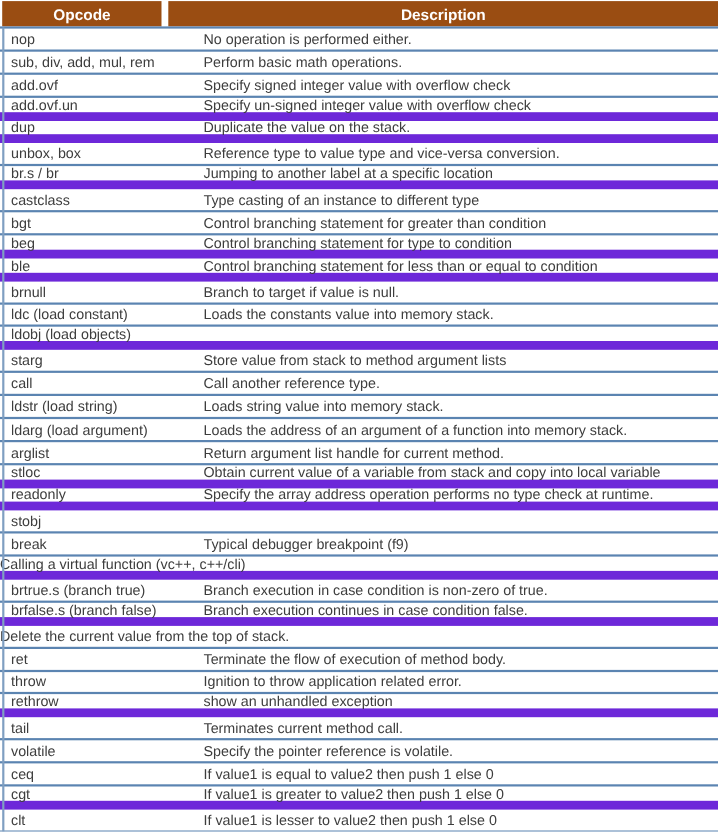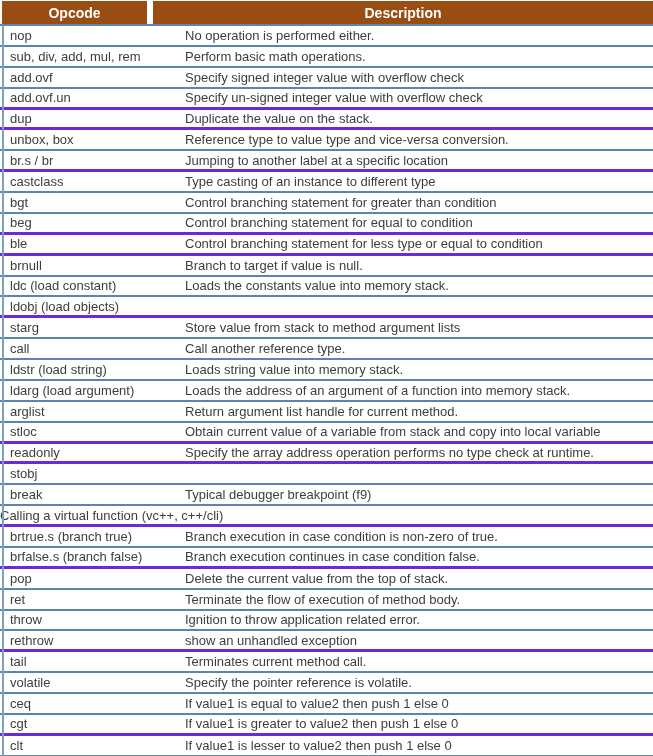--- a/index.html
+++ b/index.html
@@ -47,21 +47,21 @@
   .row {
     display: flex;
     align-items: center;
     height: 20.89px;
     box-sizing: border-box;
     border-bottom: 2px solid #5b84b1;
     font-size: 13px;
     color: #3d3d3d;
   }
   .row.thick {
-    border-bottom: 3px solid #6d28d9;
+    border-bottom: 8px solid #6d28d9;
   }
   .cell-opcode {
     width: 175px;
     padding-left: 10px;
     flex: none;
     white-space: nowrap;
     overflow: hidden;
   }
   .cell-desc {
     flex: 1;
@@ -118,25 +118,25 @@
       <div class="row">
         <div class="cell-opcode">castclass</div>
         <div class="cell-desc">Type casting of an instance to different type</div>
       </div>
       <div class="row">
         <div class="cell-opcode">bgt</div>
         <div class="cell-desc">Control branching statement for greater than condition</div>
       </div>
       <div class="row thick">
         <div class="cell-opcode">beg</div>
-        <div class="cell-desc">Control branching statement for equal to condition</div>
+        <div class="cell-desc">Control branching statement for type to condition</div>
       </div>
       <div class="row thick">
         <div class="cell-opcode">ble</div>
-        <div class="cell-desc">Control branching statement for less type or equal to condition</div>
+        <div class="cell-desc">Control branching statement for less than or equal to condition</div>
       </div>
       <div class="row">
         <div class="cell-opcode">brnull</div>
         <div class="cell-desc">Branch to target if value is null.</div>
       </div>
       <div class="row">
         <div class="cell-opcode">ldc (load constant)</div>
         <div class="cell-desc">Loads the constants value into memory stack.</div>
       </div>
       <div class="row thick">
@@ -182,21 +182,20 @@
       </div>
       <div class="row">
         <div class="cell-opcode">brtrue.s (branch true)</div>
         <div class="cell-desc">Branch execution in case condition is non-zero of true.</div>
       </div>
       <div class="row thick">
         <div class="cell-opcode">brfalse.s (branch false)</div>
         <div class="cell-desc">Branch execution continues in case condition false.</div>
       </div>
       <div class="row">
-        <div class="cell-opcode">pop</div>
         <div class="cell-desc">Delete the current value from the top of stack.</div>
       </div>
       <div class="row">
         <div class="cell-opcode">ret</div>
         <div class="cell-desc">Terminate the flow of execution of method body.</div>
       </div>
       <div class="row">
         <div class="cell-opcode">throw</div>
         <div class="cell-desc">Ignition to throw application related error.</div>
       </div>

